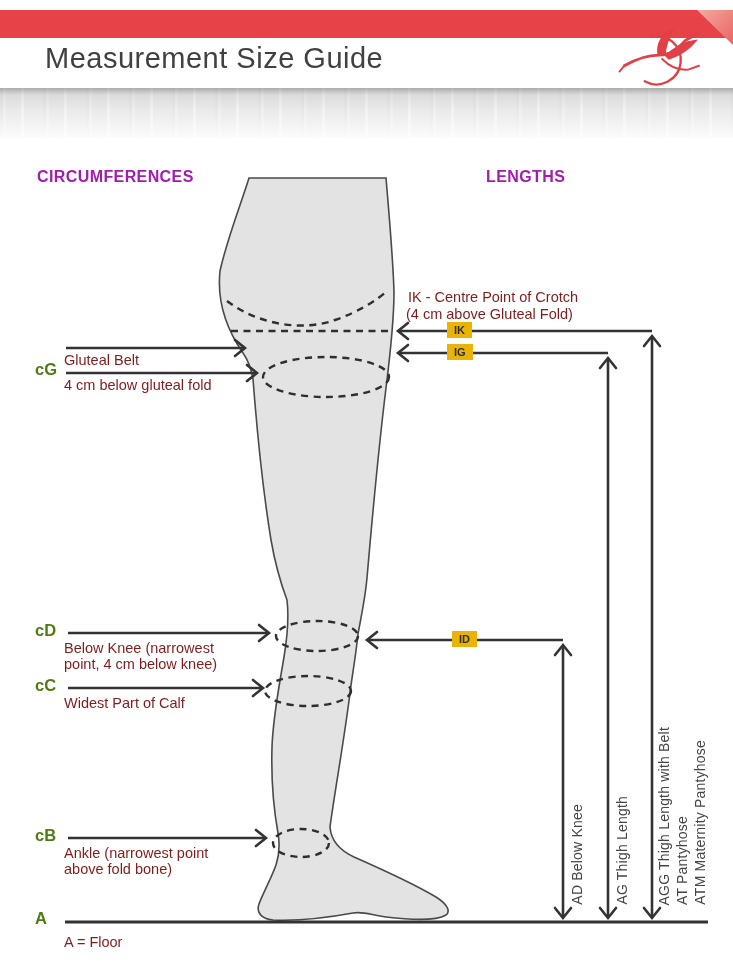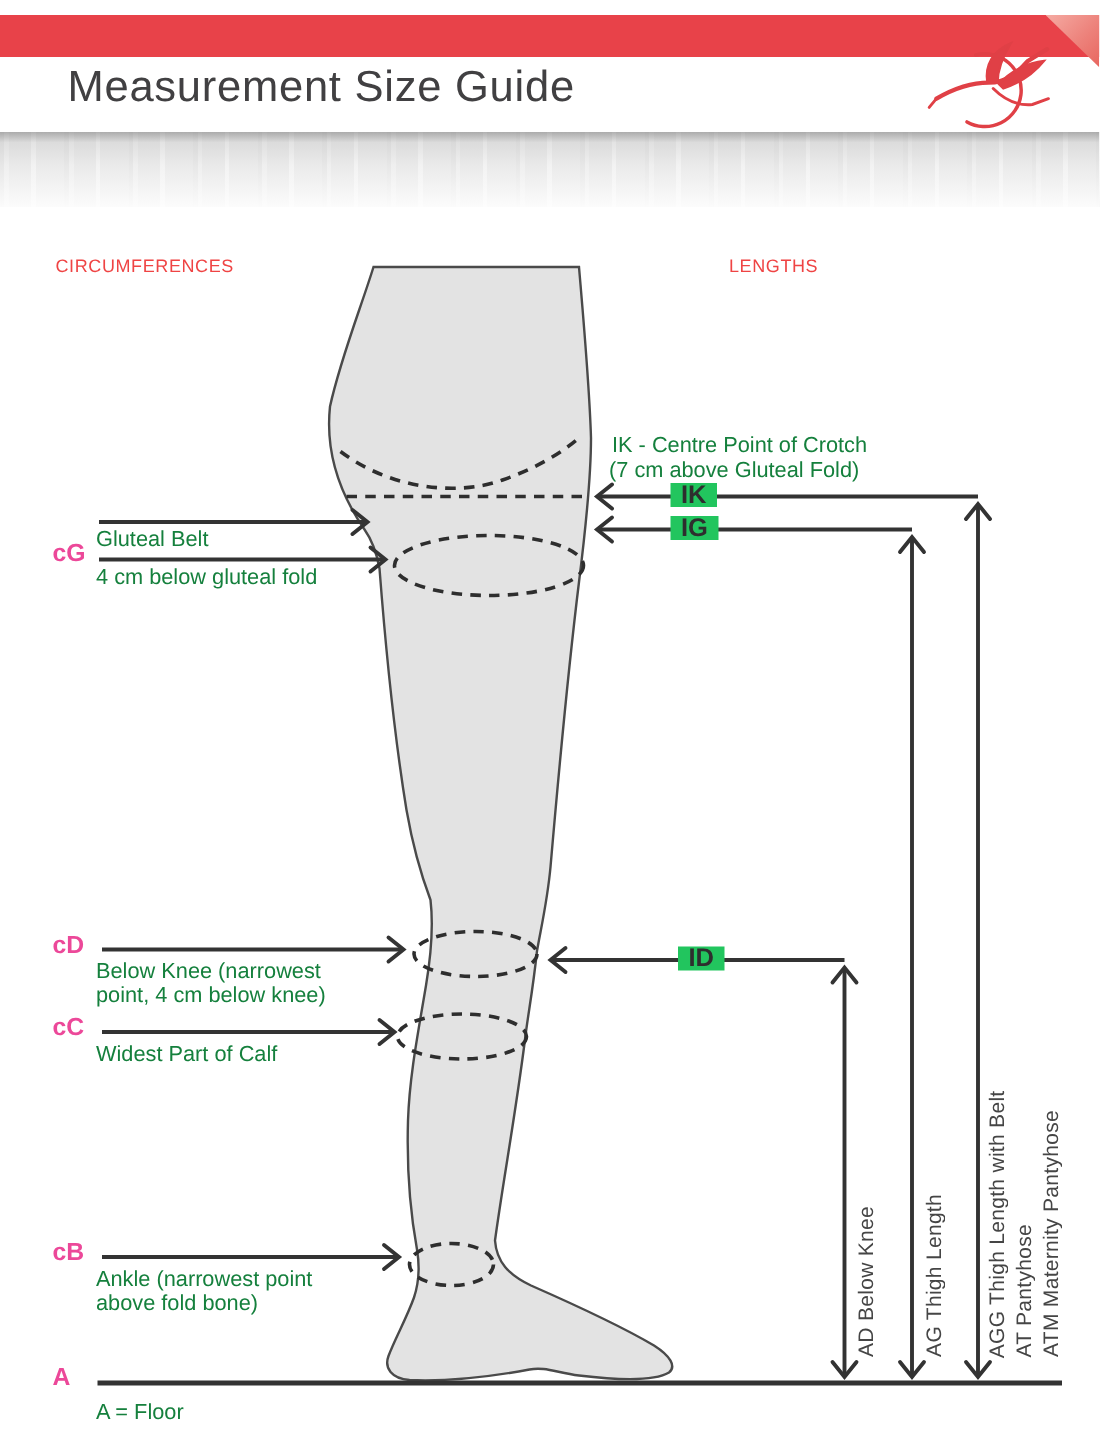--- a/index.html
+++ b/index.html
@@ -14,24 +14,24 @@
         clip-path:polygon(0 0,100% 0,100% 100%);}
   .title{position:absolute;left:45px;top:42px;font-size:29px;font-weight:400;
          color:#414042;letter-spacing:.5px;white-space:nowrap;}
   .logo{position:absolute;right:18px;top:26px;width:98px;height:64px;}
   .band{position:absolute;left:0;top:88px;width:733px;height:50px;background-color:#ececec;
     background-image:
       linear-gradient(180deg,rgba(110,110,110,.50) 0,rgba(170,170,170,.22) 7px,rgba(235,235,235,.10) 22px,rgba(255,255,255,.85) 100%),
       repeating-linear-gradient(90deg,#e6e6e6 0 3px,#efefef 3px 6px,#e9e9e9 6px 21px,#f3f3f3 21px 24px,#eaeaea 24px 43px),
       repeating-linear-gradient(0deg,#ededed 0 3px,#e5e5e5 3px 10px,#f1f1f1 10px 13px,#e9e9e9 13px 24px);}
   
-  .lbl{position:absolute;font-size:14.5px;line-height:16px;color:#15803d;white-space:nowrap;}
-  .heading{font-weight:normal;font-size:12px;letter-spacing:.4px;color:#ef4444;}
-  .code{font-weight:bold;font-size:16.5px;color:#ec4899;}
-  .online{background:#22c55e;padding:0 7px;font-weight:bold;font-size:17px;color:#2e2e2e;}
+  .lbl{position:absolute;font-size:14.5px;line-height:16px;color:#7f1d1d;white-space:nowrap;}
+  .heading{font-weight:bold;font-size:16px;letter-spacing:.4px;color:#a21caf;}
+  .code{font-weight:bold;font-size:16.5px;color:#4d7c0f;}
+  .online{background:#eab308;padding:0 7px;font-weight:bold;font-size:11px;color:#2e2e2e;}
   .vert{position:absolute;writing-mode:vertical-rl;transform:rotate(180deg);
         font-size:14px;color:#454545;white-space:nowrap;letter-spacing:.2px;}
   .diagram-svg{position:absolute;left:0;top:0;}
 </style>
 </head>
 <body>
 
 <div id="page">
 
   <div class="redbar"></div>
@@ -108,21 +108,21 @@
       <line x1="652" y1="337" x2="652" y2="917" marker-start="url(#chev)" marker-end="url(#chev)"></line>
 
       <line x1="65" y1="922" x2="708" y2="922" stroke-width="3.2"></line>
     </g>
   </svg>
 
   <div class="lbl heading" style="left:37px;top:169px;">CIRCUMFERENCES</div>
   <div class="lbl heading" style="left:486px;top:169px;">LENGTHS</div>
 
   <div class="lbl" style="left:408px;top:289px;">IK - Centre Point of Crotch</div>
-  <div class="lbl" style="left:406px;top:306px;">(7 cm above Gluteal Fold)</div>
+  <div class="lbl" style="left:406px;top:306px;">(4 cm above Gluteal Fold)</div>
   <div class="lbl online" style="left:447px;top:322px;">IK</div>
   <div class="lbl online" style="left:447px;top:344px;">IG</div>
   <div class="lbl online" style="left:452px;top:631px;">ID</div>
 
   <div class="lbl" style="left:64px;top:352px;">Gluteal Belt</div>
   <div class="lbl code" style="left:35px;top:361px;">cG</div>
   <div class="lbl" style="left:64px;top:377px;">4 cm below gluteal fold</div>
 
   <div class="lbl code" style="left:35px;top:622px;">cD</div>
   <div class="lbl" style="left:64px;top:640px;">Below Knee (narrowest</div>

